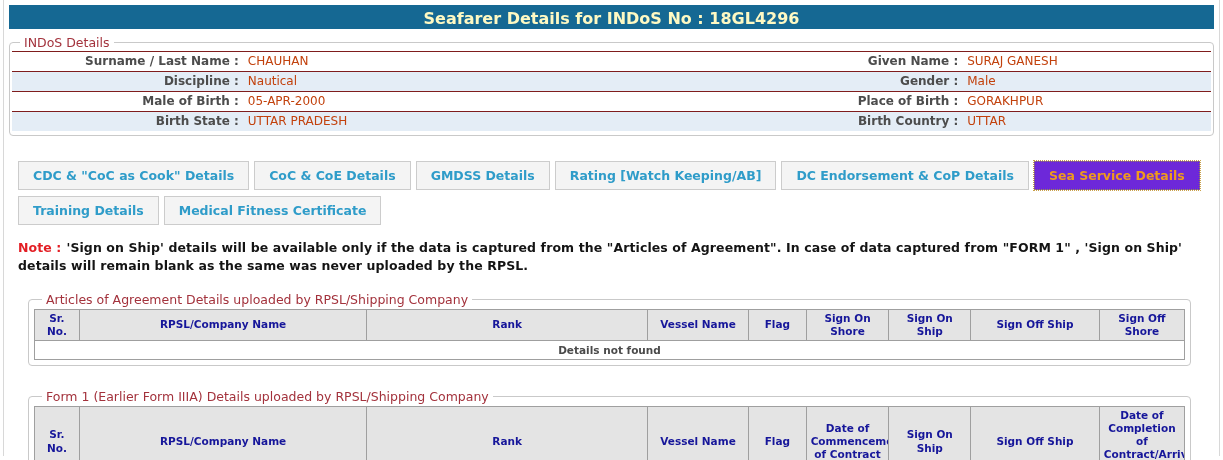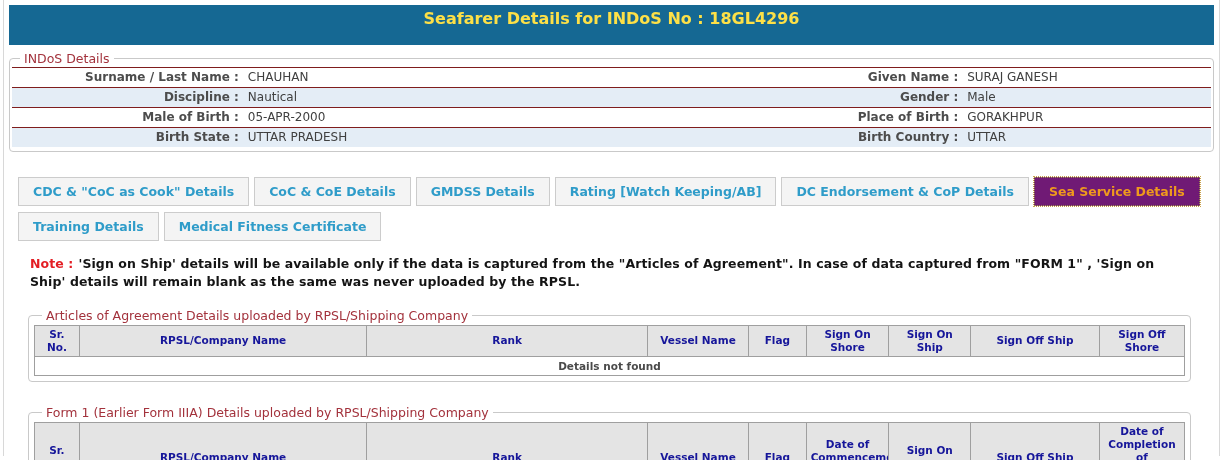--- a/index.html
+++ b/index.html
@@ -9,22 +9,22 @@
     font-family: "DejaVu Sans", "Liberation Sans", sans-serif;
   }
   .page {
     width: 1217px; height: 456px; margin: 0 3px;
     border-left: 1px solid #d8d8d8; border-right: 1px solid #d8d8d8;
     padding: 5px 4px 0 4px;
   }
   
   .title-bar {
     background: var(--title-bar-bg, #156893);
-    color: #fde047; font-weight: bold; font-size: 16px;
-    text-align: center; height: 40px; line-height: 28px;
+    color: #fef9c3; font-weight: bold; font-size: 16px;
+    text-align: center; height: 24px; line-height: 28px;
     margin: 0 1px 6px 1px;
   }
   
   fieldset.fs {
     border: 1px solid #c9c9c9; border-radius: 4px;
     background: #ffffff;
   }
   fieldset.fs legend {
     color: var(--legend-red, #a3323c);
     font-weight: normal; font-size: 12.5px;
@@ -36,39 +36,39 @@
     display: grid;
     grid-template-columns: 19.5% 31% 29% 20.5%;
     font-size: 12px; line-height: 19px;
     border-top: 1px solid #7f1d1d;
   }
   .indos-row:first-child { border-top: none; }
   .indos-row:nth-child(odd) { background: var(--stripe-blue, #e4edf6); }
   .indos-row .lbl {
     font-weight: bold; color: #4c4c4c; text-align: right; padding-right: 7px;
   }
-  .indos-row .val { color: #404040; padding-left: 2px; }
+  .indos-row .val { color: #c2410c; padding-left: 2px; }
   
   .tab-area { padding: 25px 6px 0 10px; }
   .tabs { display: flex; flex-wrap: wrap; gap: 6px 5px; }
   .tab {
     border: 1px solid #cccccc; background: #f4f4f4;
     color: var(--tab-blue, #2f9cc9);
     font-weight: bold; font-size: 12.5px;
     padding: 6px 14px; cursor: pointer; white-space: nowrap;
   }
   .tab.active {
     color: var(--tab-active-orange, #ef9a1d);
-    background: #701a75;
+    background: #6d28d9;
     border: 1px dotted #9b8b4d;
     outline: 1px dotted #caa24b;
   }
   
   .note {
-    margin: 14px 16px 0 12px; font-size: 12.5px; font-weight: bold;
+    margin: 14px 16px 0 0; font-size: 12.5px; font-weight: bold;
     color: #141414; line-height: 1.42; letter-spacing: 0.1px;
   }
   .note-prefix { color: var(--note-red, #e31e24); margin-right: 5px; }
   
   .table-fs { margin: 17px 18px 0 10px; padding: 2px 5px 5px 5px; }
   .table-fs + .table-fs { margin-top: 23px; }
   table.grid {
     width: 100%; border-collapse: collapse; table-layout: fixed;
     border: 1px solid #8f8f8f;
   }

